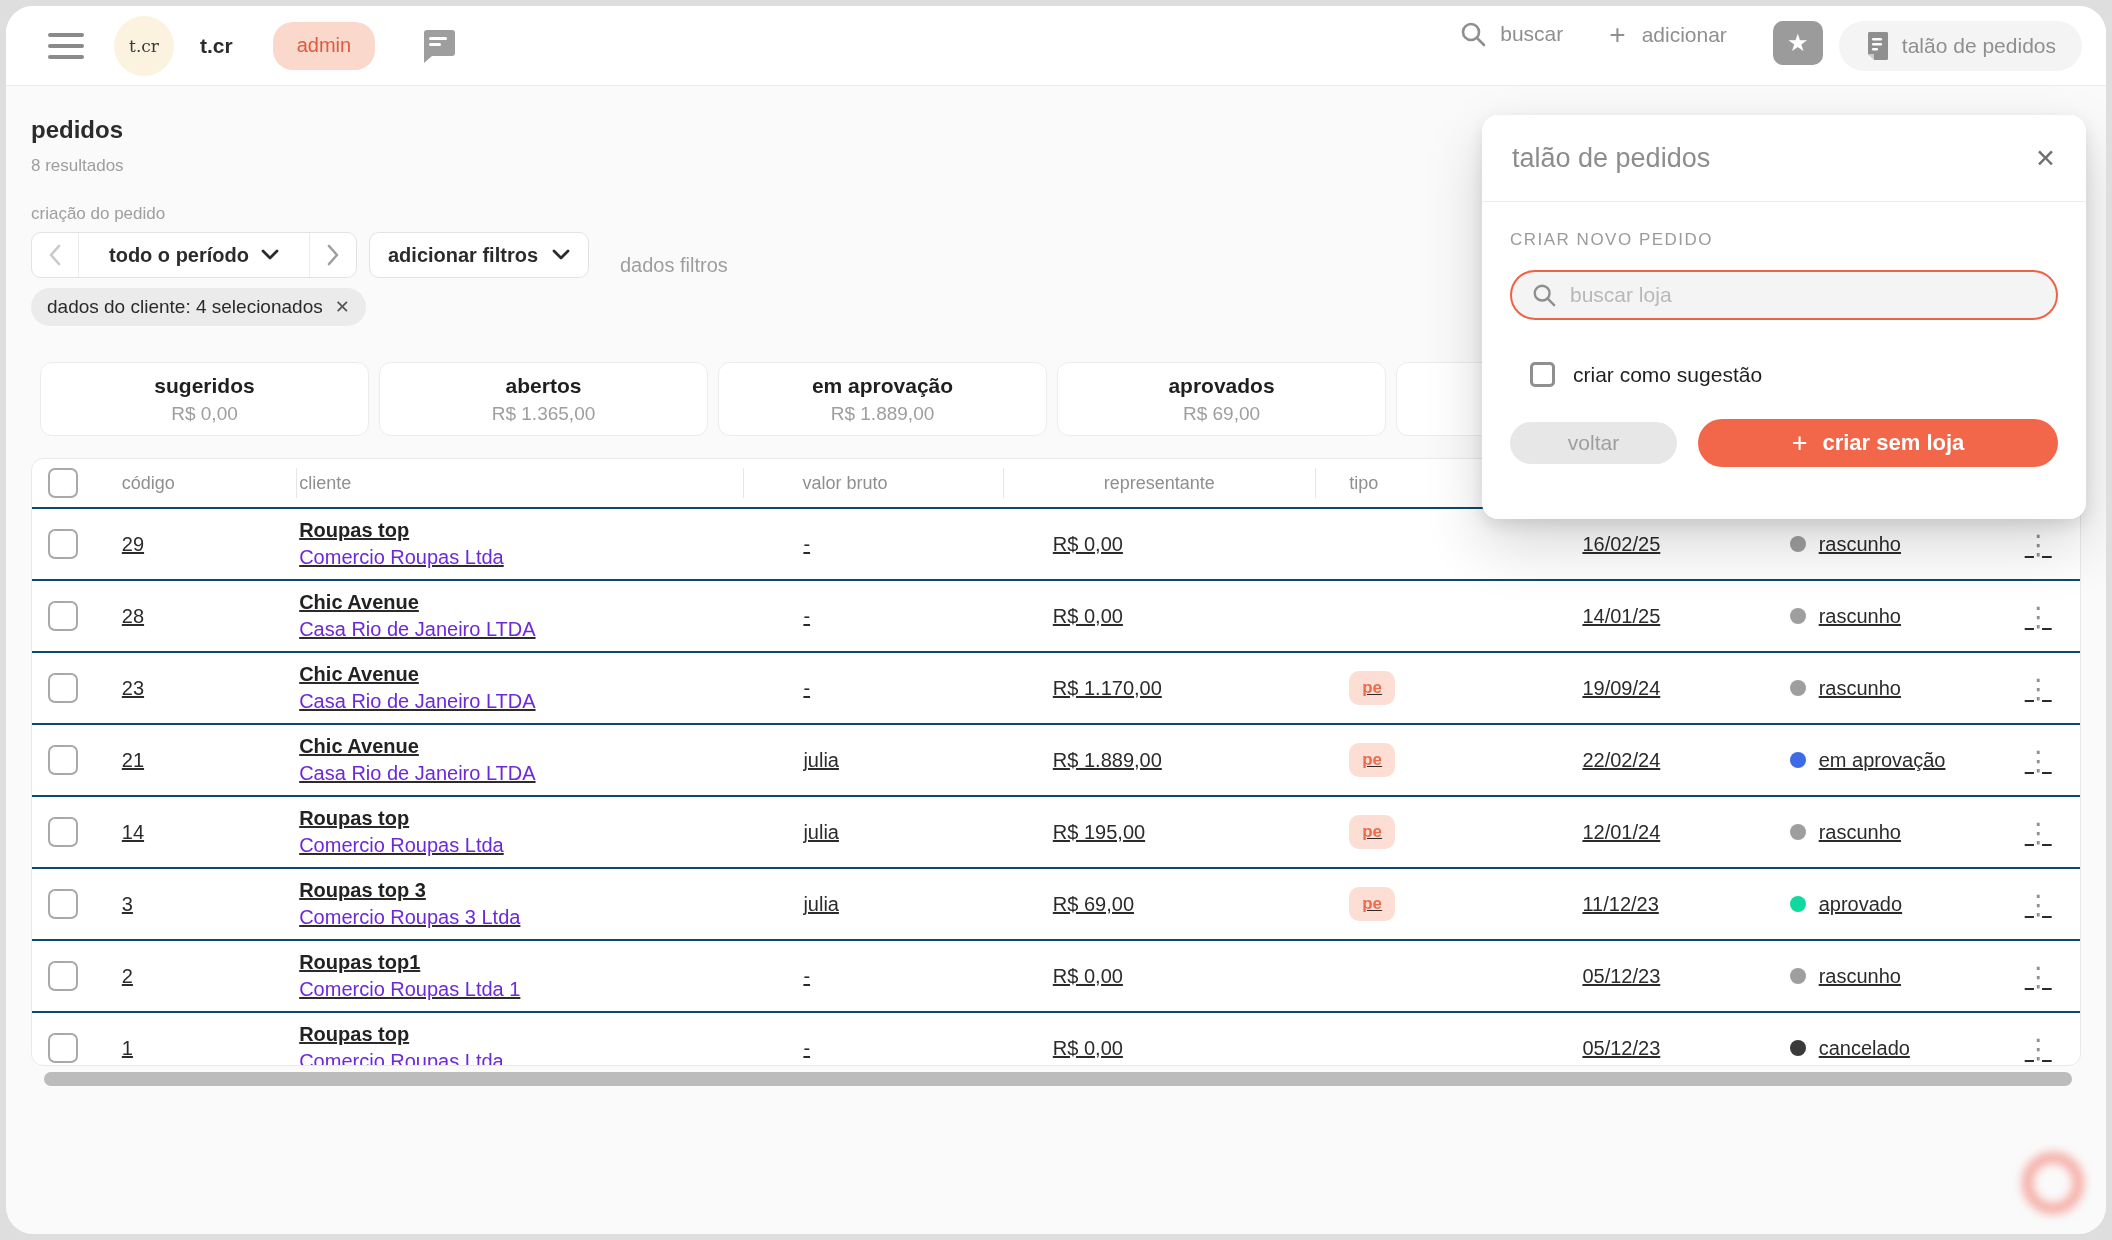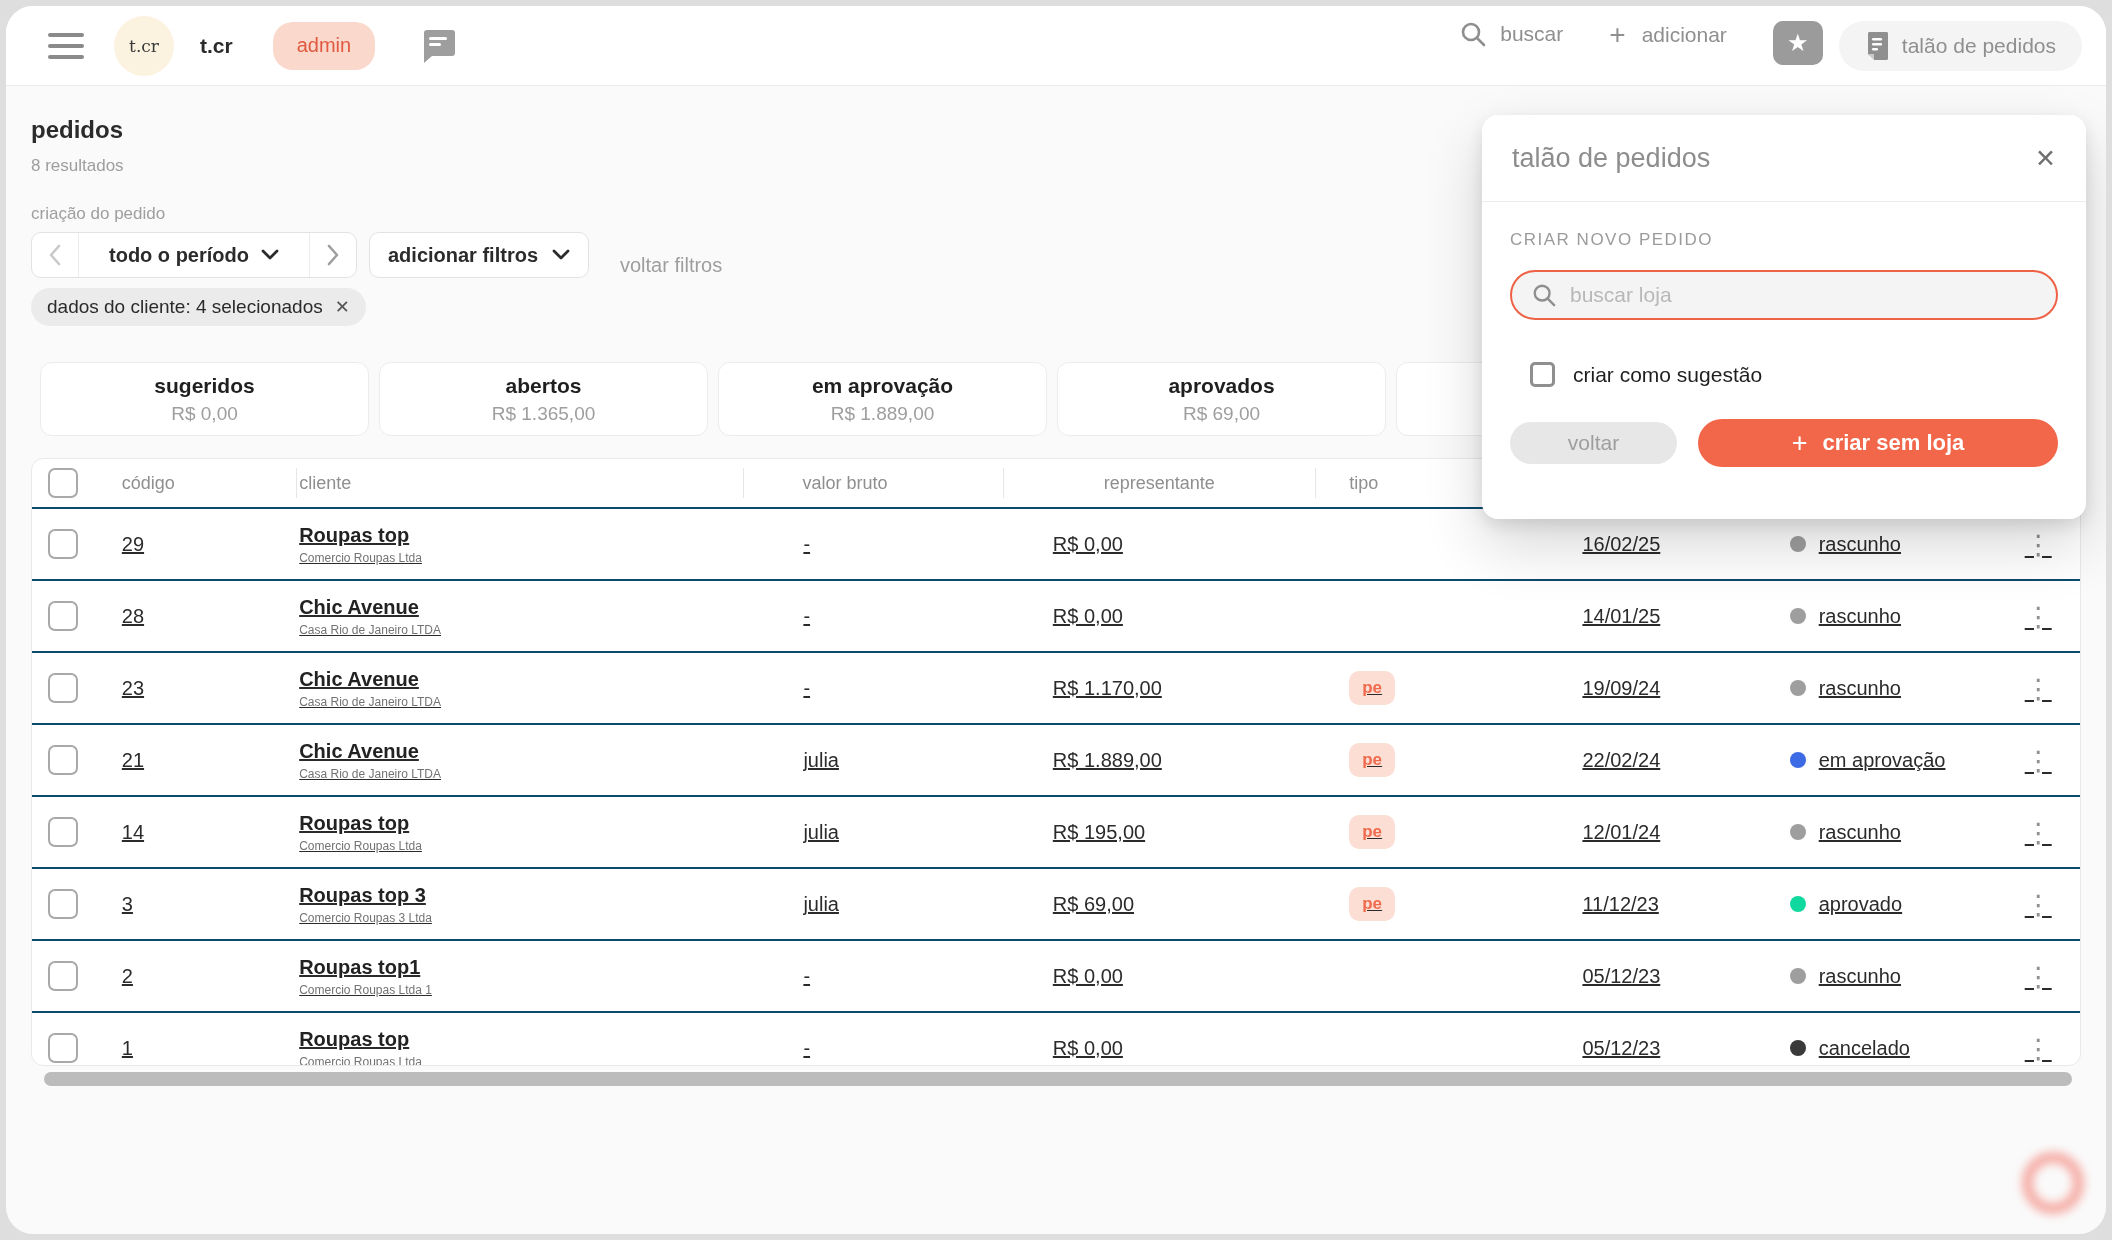--- a/index.html
+++ b/index.html
@@ -91,21 +91,21 @@
   .c-cliente{width:523px;padding-left:12px;flex-direction:column;align-items:flex-start;justify-content:center;gap:4px;}
   .c-repr{width:260px;padding-left:13px;}
   .c-valor{width:312px;padding-left:12px;}
   .c-tipo{width:235px;padding-left:8px;}
   .c-date{width:215px;padding-left:15px;}
   .c-status{width:230px;padding-left:15px;gap:13px;}
   .c-kebab{width:87px;justify-content:center;}
   .trow{height:70px;display:flex;border-top:2px solid #0c4a6e;font-size:20px;color:#2b2b2b;text-decoration:underline;}
   .cb{width:26px;height:26px;border:2px solid #a9a9a9;border-radius:7px;background:#fff;cursor:pointer;}
   .cl-name{font-size:20px;font-weight:700;color:#222;}
-  .cl-sub{font-size:12px;color:#737373;}
+  .cl-sub{font-size:20px;color:#6d28d9;}
   .pe-badge{background:#fcded4;color:#ee6a4d;font-size:17px;font-weight:700;padding:7px 13px;border-radius:10px;}
   .pe-badge:empty{display:none;}
   .dot{width:16px;height:16px;border-radius:50%;background:#9e9e9e;flex:none;}
   .dot[data-status="em aprovação"]{background:#3d6be5;}
   .dot[data-status="aprovado"]{background:#10d9a0;}
   .dot[data-status="cancelado"]{background:#3a3a3a;}
   .kebab{color:#8f8f8f;font-size:27px;line-height:1;cursor:pointer;font-family:"DejaVu Sans",sans-serif;}
   .hscroll{position:absolute;left:38px;top:1066px;width:2028px;height:14px;border-radius:7px;background:#bcbcbc;cursor:pointer;}
   
   .modal{
@@ -225,21 +225,21 @@
     </div>
   </div>
 
   <div class="add-filters">
     <span>adicionar filtros</span>
     <svg width="18" height="12" viewBox="0 0 18 12">
         <polyline points="2,2 9,9 16,2" fill="none" stroke="#2b2b2b" stroke-width="2.8" stroke-linecap="round" stroke-linejoin="round"></polyline>
       </svg>
   </div>
 
-  <div class="clear-filters">voltar filtros</div>
+  <div class="clear-filters">dados filtros</div>
 
   <div class="chip">
     <span>dados do cliente: 4 selecionados</span>
     <span class="x">✕</span>
   </div>
 
   <div class="cards">
     <div class="card">
       <div class="card-label">sugeridos</div>
       <div class="card-value">R$ 0,00</div>

